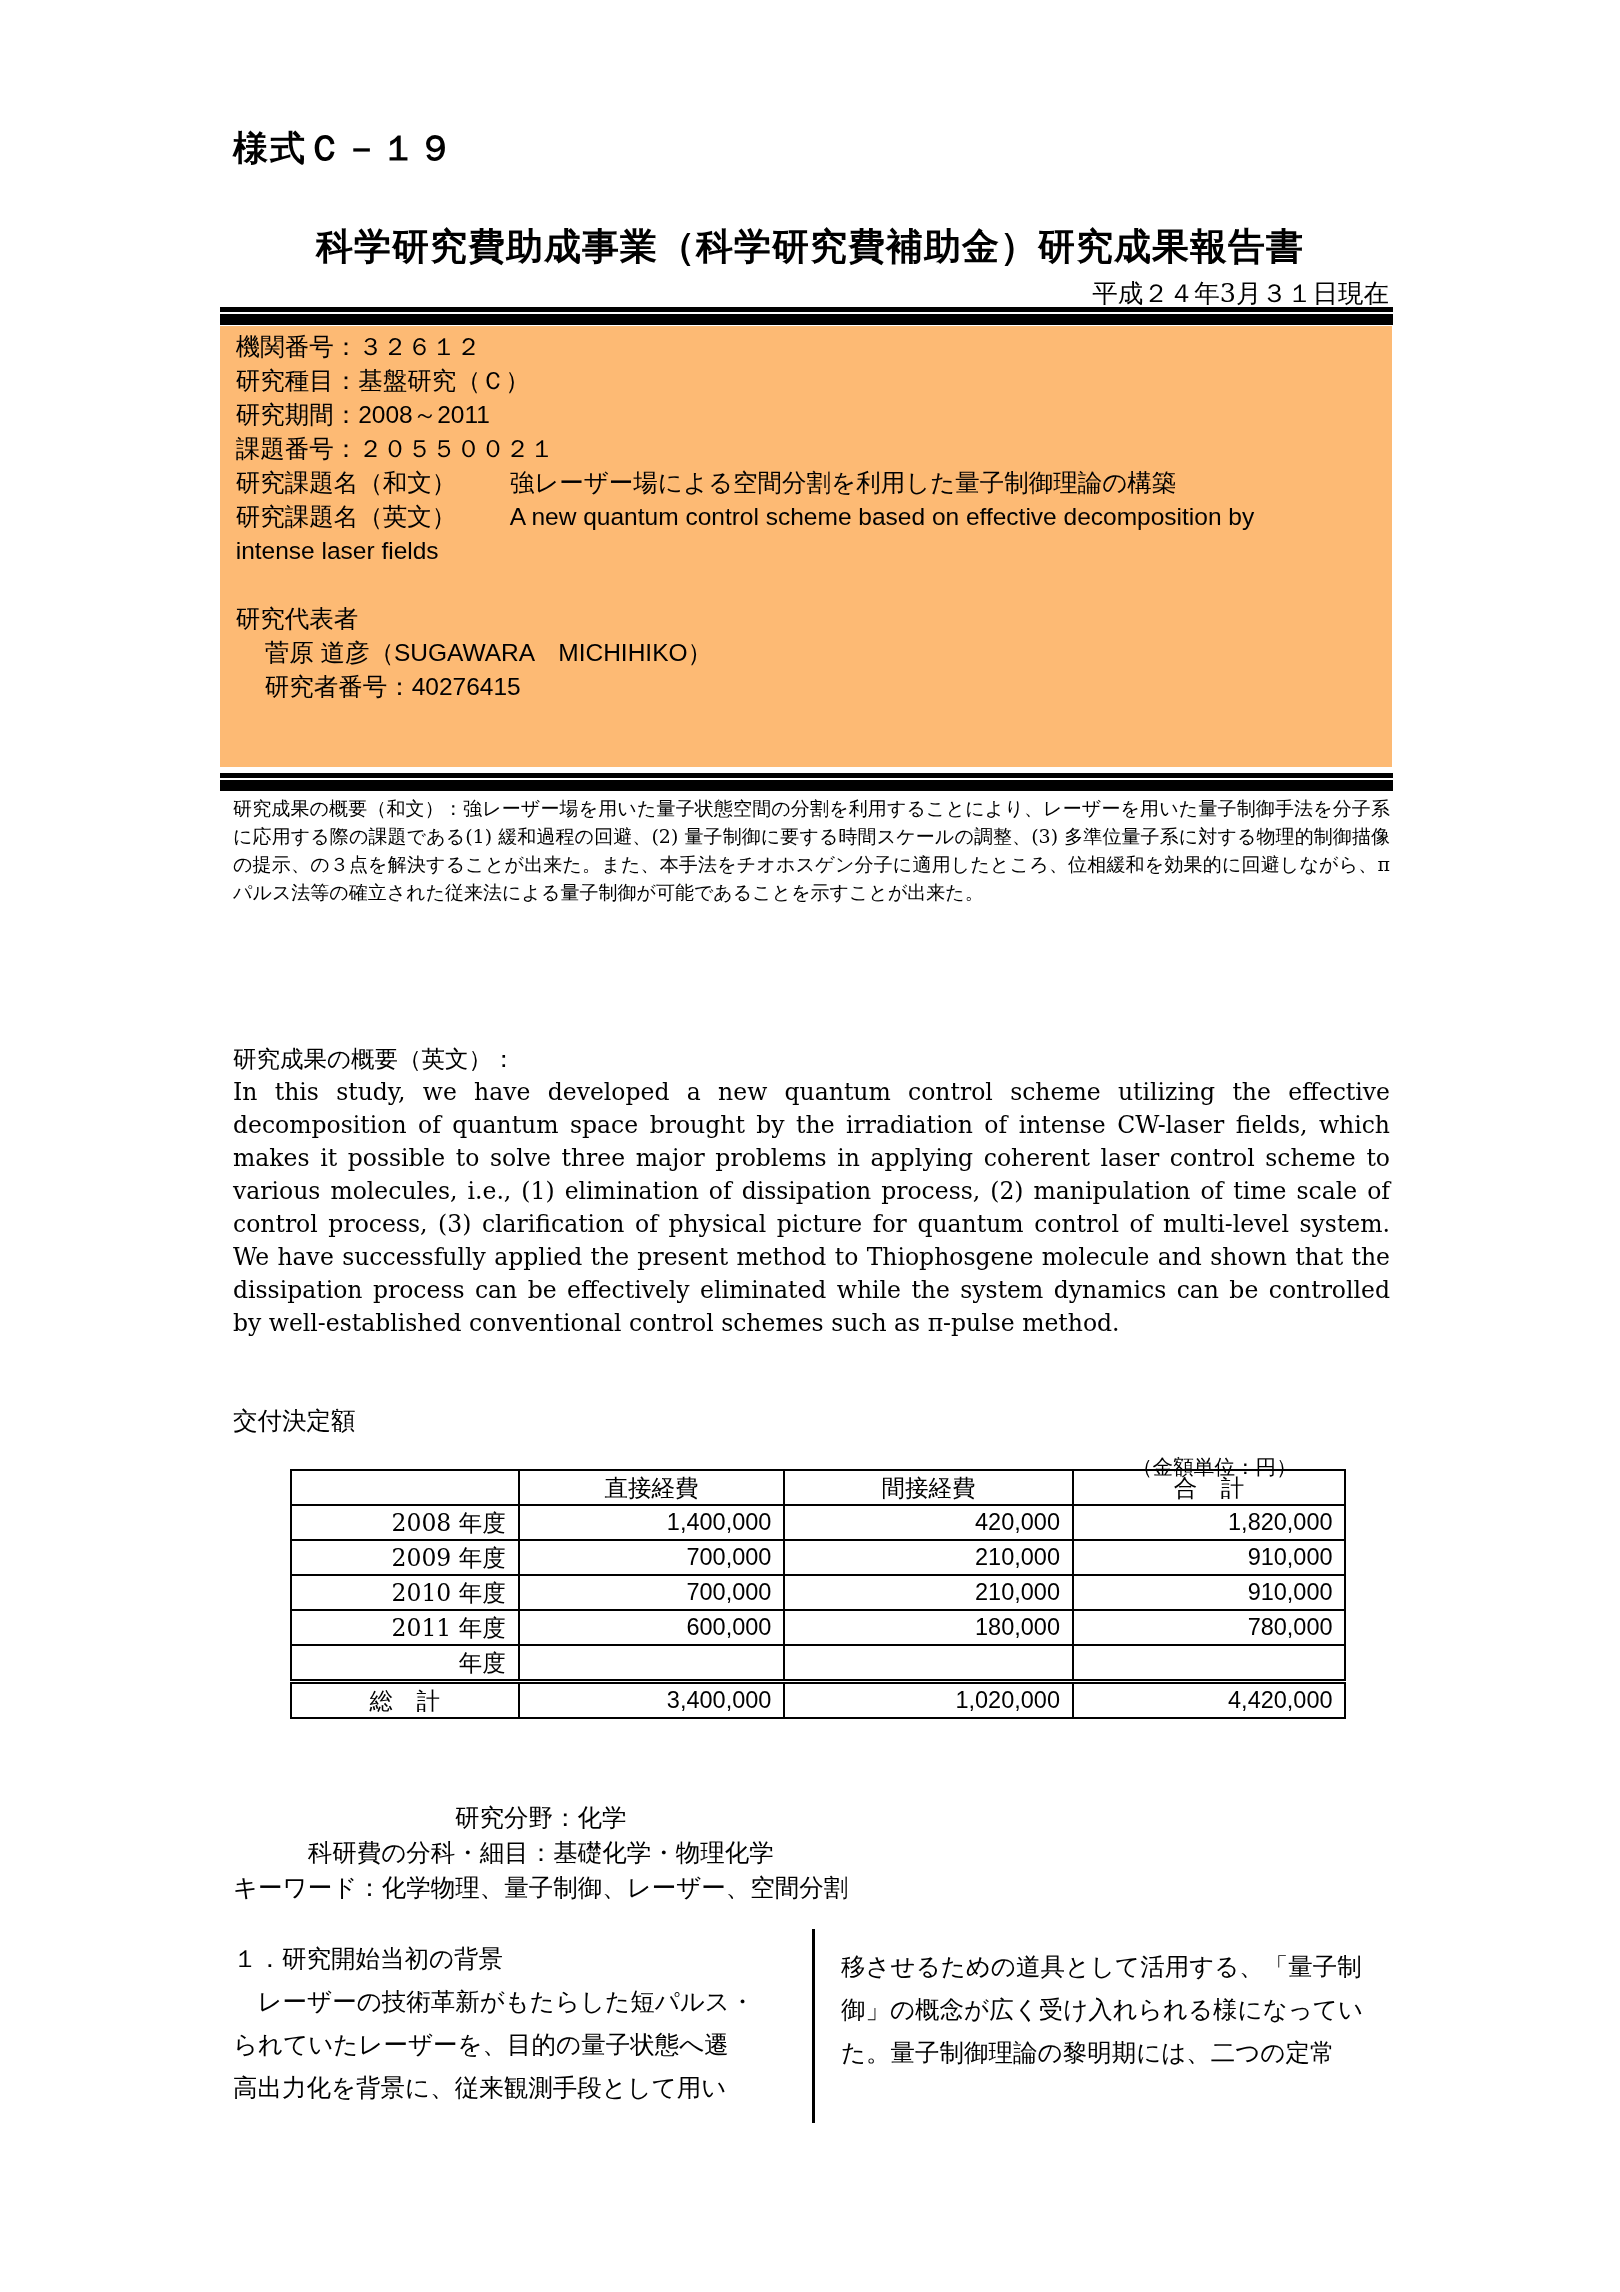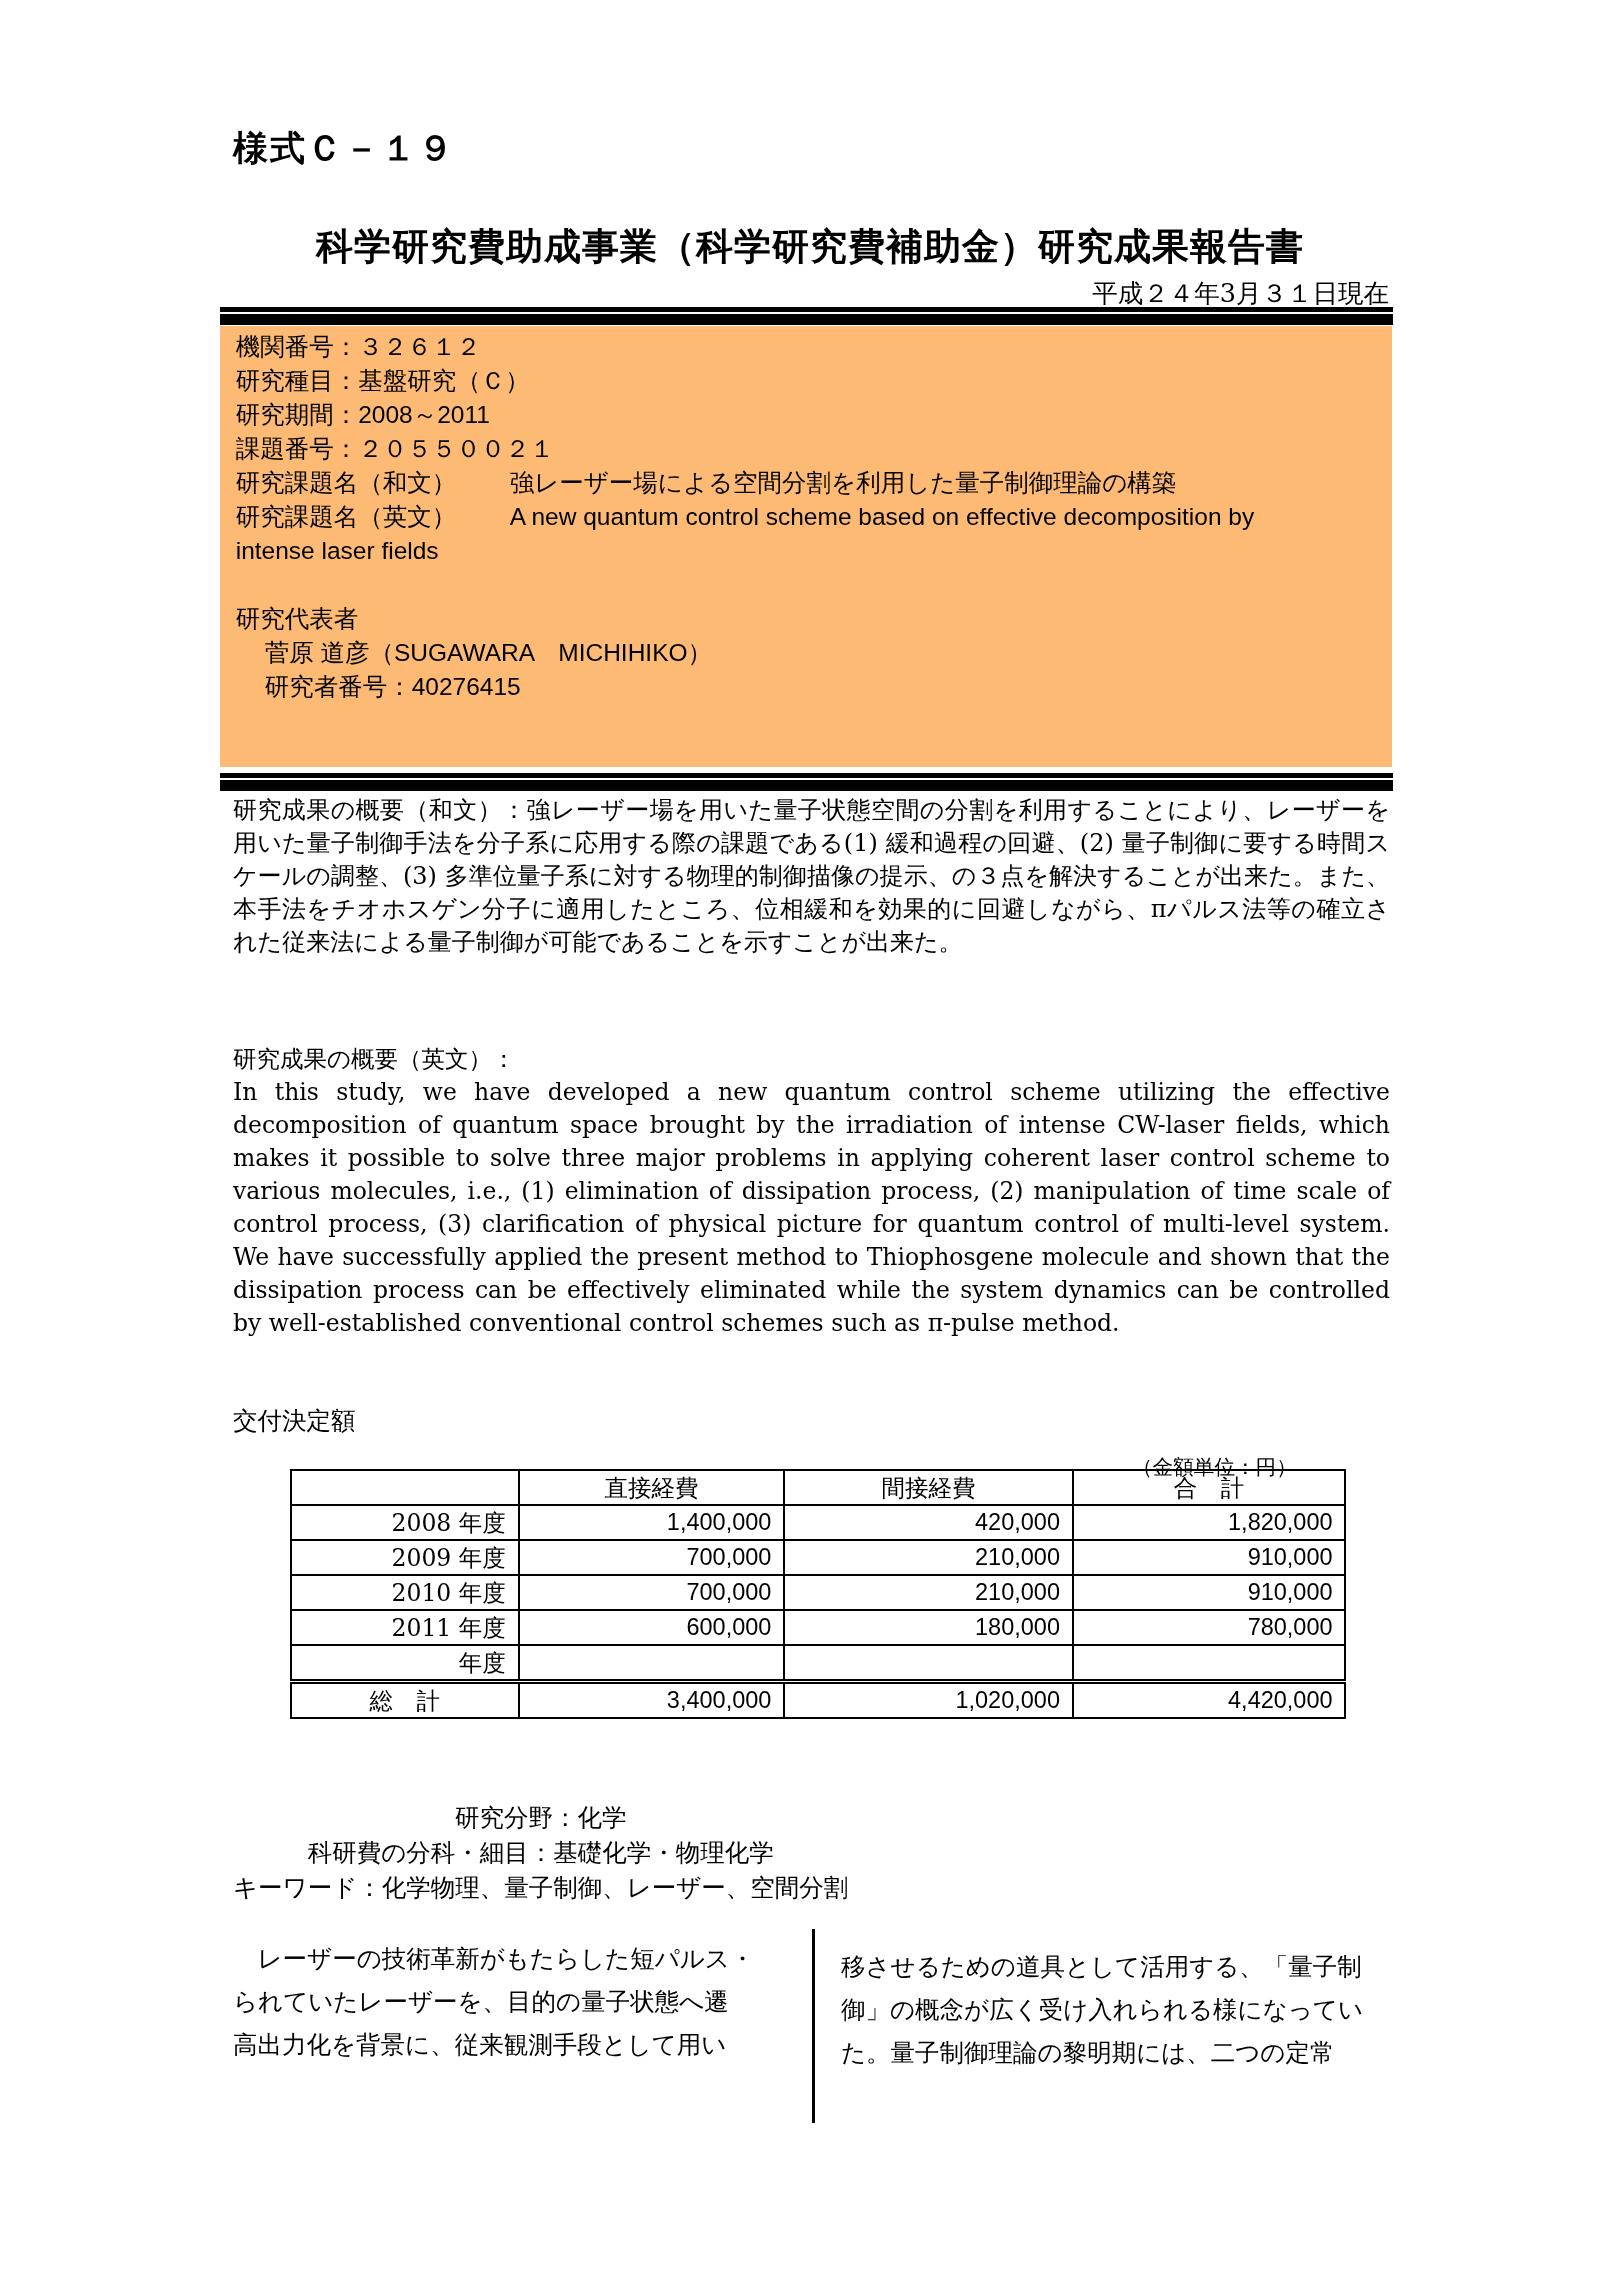--- a/index.html
+++ b/index.html
@@ -27,21 +27,21 @@
     background: #fdba74;
   }
   .gb-text {
     position: absolute; font-size: 24.5px; line-height: 34px; left: 15.7px;
     font-family: "Liberation Sans", sans-serif;
   }
   .gb-line { height: 34px; white-space: nowrap; }
   .indent { padding-left: 29px; }
   .tab { display: inline-block; width: 274px; }
   .section {
-    left: 233px; width: 1157px; font-size: 24px; line-height: 33px;
+    left: 233px; width: 1157px; font-size: 19px; line-height: 28px;
     font-family: "DejaVu Serif", serif; text-align: justify;
   }
   .jp-summary { top: 794px; }
   .en-summary { top: 1043px; line-height: 33px; font-size: 23.5px; }
   .grant-label { left: 233px; top: 1404px; font-size: 24.5px; font-family: "DejaVu Serif", serif; }
   .unit-label { left: 1132px; top: 1453px; font-size: 20.6px; font-family: "DejaVu Serif", serif; }
   table.grant {
     position: absolute; left: 290px; top: 1469px;
     border-collapse: collapse; font-size: 23.5px;
     font-family: "Liberation Sans", sans-serif;
@@ -151,20 +151,21 @@
 </tbody>
   </table>
 
 <div class="abs meta">
   <div>研究分野：化学</div>
   <div>科研費の分科・細目：基礎化学・物理化学</div>
   <div>キーワード：化学物理、量子制御、レーザー、空間分割</div>
 </div>
 
 <div class="abs col-left">
+  <div>１．研究開始当初の背景</div>
   <div>　レーザーの技術革新がもたらした短パルス・</div>
   <div>られていたレーザーを、目的の量子状態へ遷</div>
   <div>高出力化を背景に、従来観測手段として用い</div>
 </div>
 <div class="abs col-divider"></div>
 <div class="abs col-right">
   <div>移させるための道具として活用する、「量子制</div>
   <div>御」の概念が広く受け入れられる様になってい</div>
   <div>た。量子制御理論の黎明期には、二つの定常</div>
 </div>

